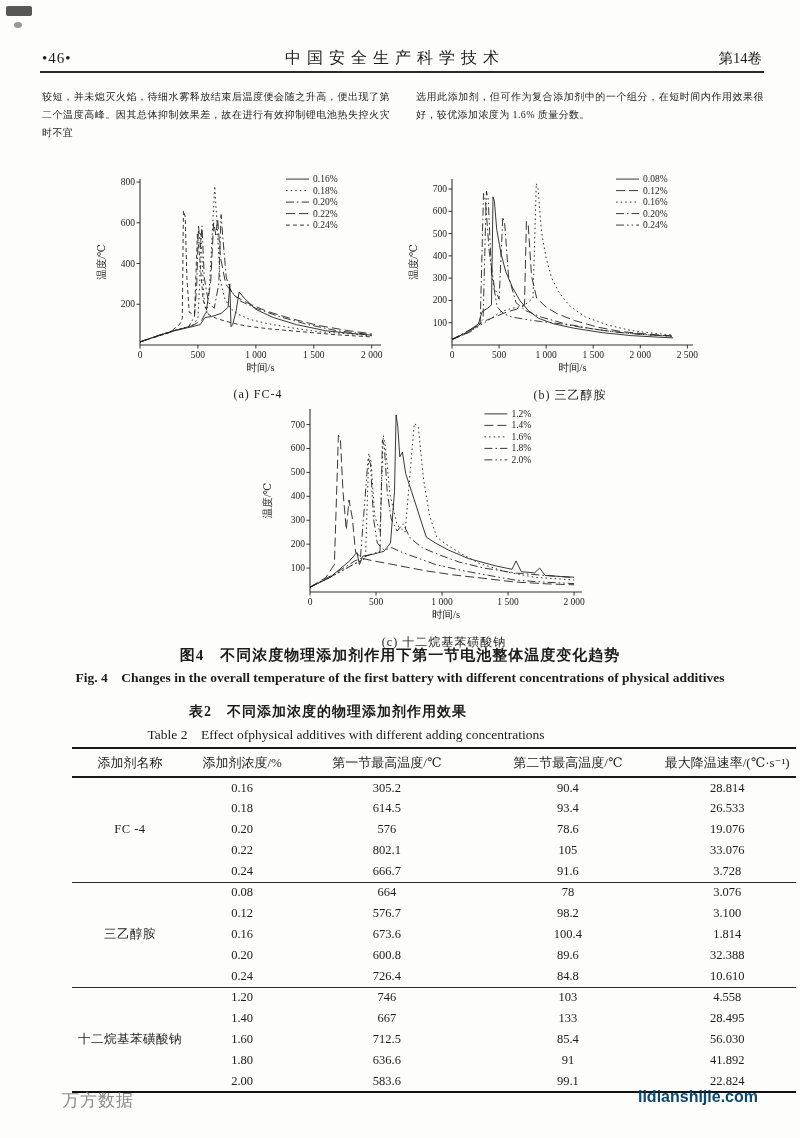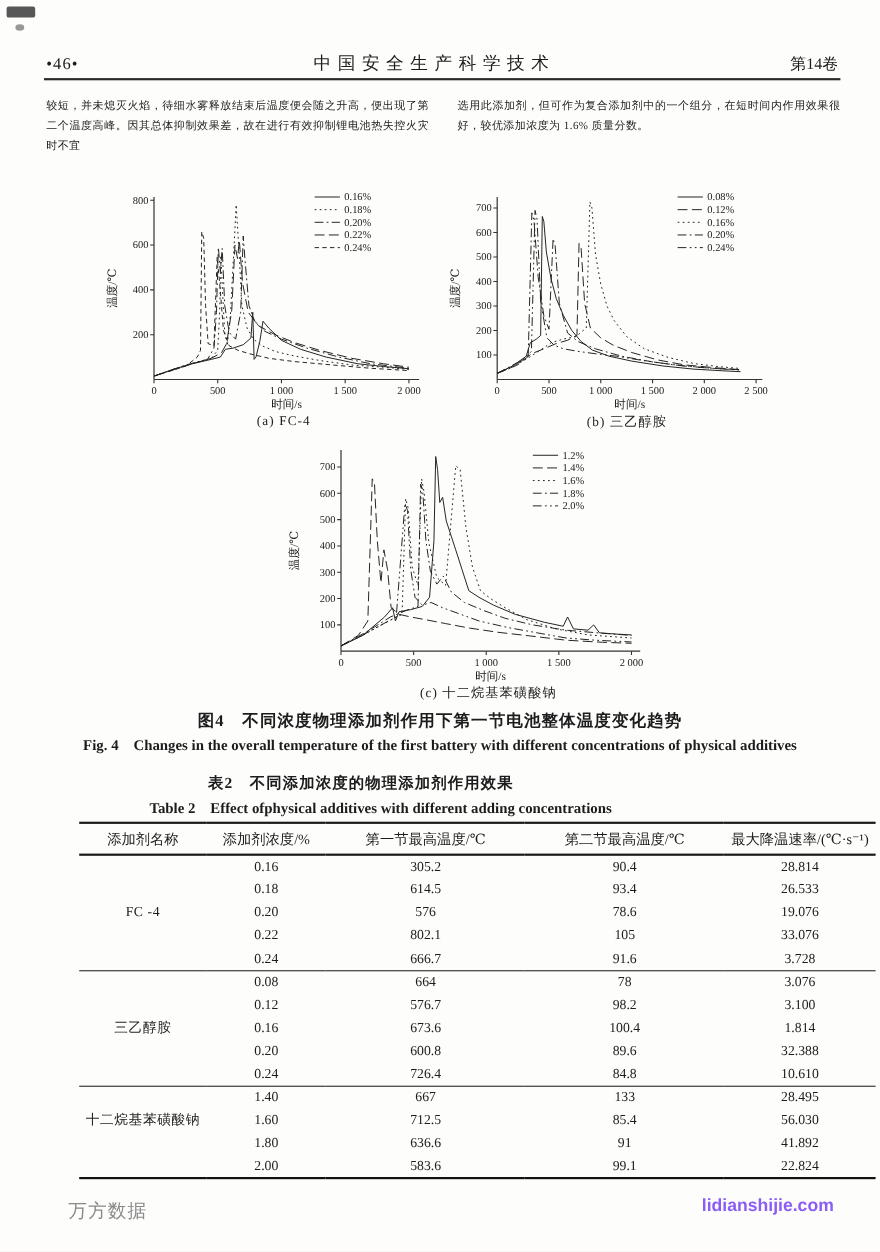--- a/index.html
+++ b/index.html
@@ -18,28 +18,28 @@
 
   
   .cols { position:absolute; top:88px; left:42px; right:36px; display:flex; gap:26px; }
   .cols p { width:352px; font-size:10px; line-height:1.78; text-align:justify; letter-spacing:.4px; }
 
   
   .charts-row1 { position:absolute; top:170px; left:0; width:800px; display:flex; justify-content:center; gap:12px; }
   .charts-row2 { position:absolute; top:400px; left:0; width:800px; display:flex; justify-content:center; }
   .charts-row2 .chartbox { transform:translateX(30px); }
   .chartbox { display:flex; flex-direction:column; align-items:center; }
-  .chartbox figcaption { font-size:12px; margin-top:0; transform:translateX(14px); letter-spacing:1px; }
+  .chartbox figcaption { font-size:12px; margin-top:12px; transform:translateX(14px); letter-spacing:1px; }
   svg text { font-family:"Liberation Serif","DejaVu Serif",serif; }
 
   
   .figcap-cn { position:absolute; top:646px; left:0; width:800px; text-align:center; font-size:15px; font-weight:bold; letter-spacing:1px; }
   .figcap-en { position:absolute; top:669px; left:0; width:800px; text-align:center; font-size:13.5px; font-weight:bold; }
   .tabcap-cn { position:absolute; top:703px; left:0; width:656px; text-align:center; font-size:14px; font-weight:bold; letter-spacing:1px; }
-  .tabcap-en { position:absolute; top:726px; left:0; width:692px; text-align:center; font-size:13.5px; font-weight:bold; }
+  .tabcap-en { position:absolute; top:726px; left:0; width:692px; text-align:center; font-size:13.5px; font-weight:normal; }
 
   
   .tablewrap { position:absolute; top:747px; left:40px; right:36px; }
   table { width:100%; border-collapse:collapse; table-layout:fixed;margin-left:32px; }
   thead th { font-size:13px; font-weight:normal; padding:5px 2px 4px; border-top:2.2px solid #1a1a1a; border-bottom:2px solid #1a1a1a; text-align:center; }
   tbody td { font-size:12.5px; text-align:center; height:21px; padding:0 2px; }
   tr.group-end td { border-bottom:1.2px solid #2a2a2a; }
   tr.last-row td { border-bottom:2.4px solid #111; }
   td.gname { letter-spacing:.5px; }
 
@@ -302,20 +302,27 @@
           </tr>
           <tr class="group-end">
             <td class="gname"></td>
             <td>0.24</td>
             <td>726.4</td>
             <td>84.8</td>
             <td>10.610</td>
           </tr>
           <tr>
             <td class="gname"></td>
+            <td>1.20</td>
+            <td>746</td>
+            <td>103</td>
+            <td>4.558</td>
+          </tr>
+          <tr>
+            <td class="gname"></td>
             <td>1.40</td>
             <td>667</td>
             <td>133</td>
             <td>28.495</td>
           </tr>
           <tr>
             <td class="gname">十二烷基苯磺酸钠</td>
             <td>1.60</td>
             <td>712.5</td>
             <td>85.4</td>
@@ -333,14 +340,14 @@
             <td>2.00</td>
             <td>583.6</td>
             <td>99.1</td>
             <td>22.824</td>
           </tr>
         </tbody>
       </table>
     </div>
 
   <div class="wfmark">万方数据</div>
-  <div class="site" style="color: #8b5cf6;">lidianshijie.com</div>
+  <div class="site" style="color: #0c4a6e;">lidianshijie.com</div>
 </div>
 
 </body></html>

